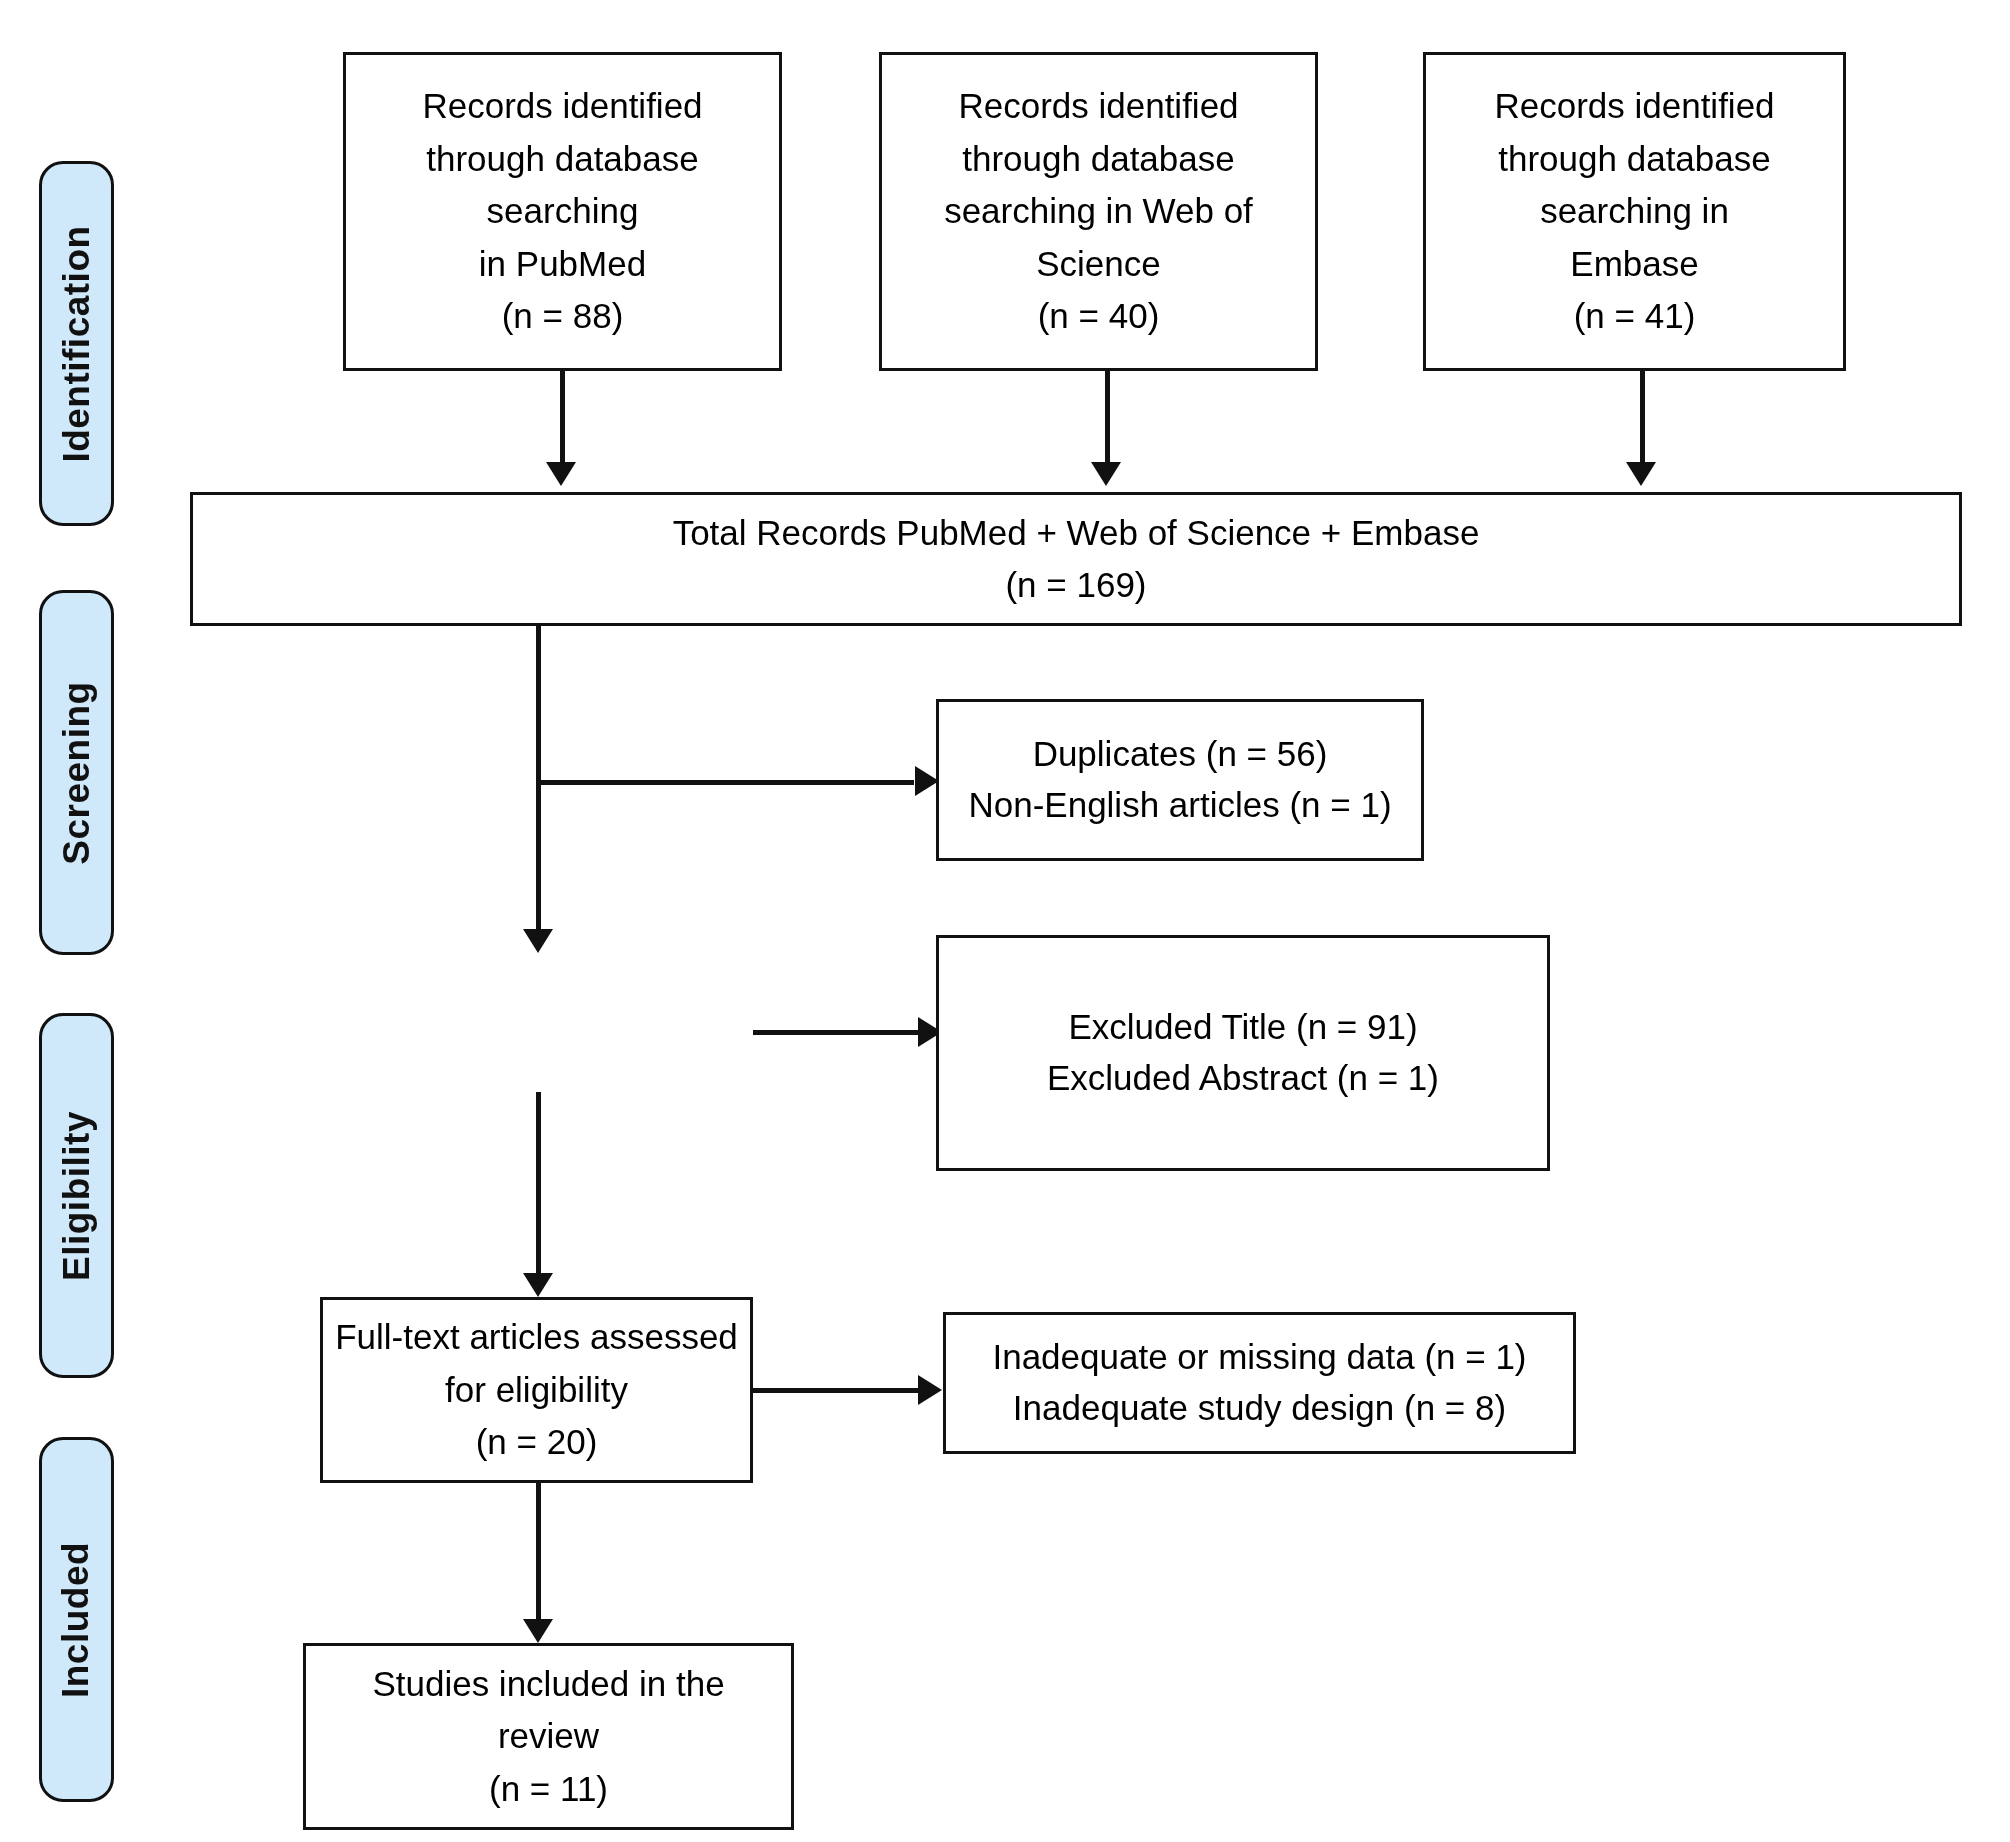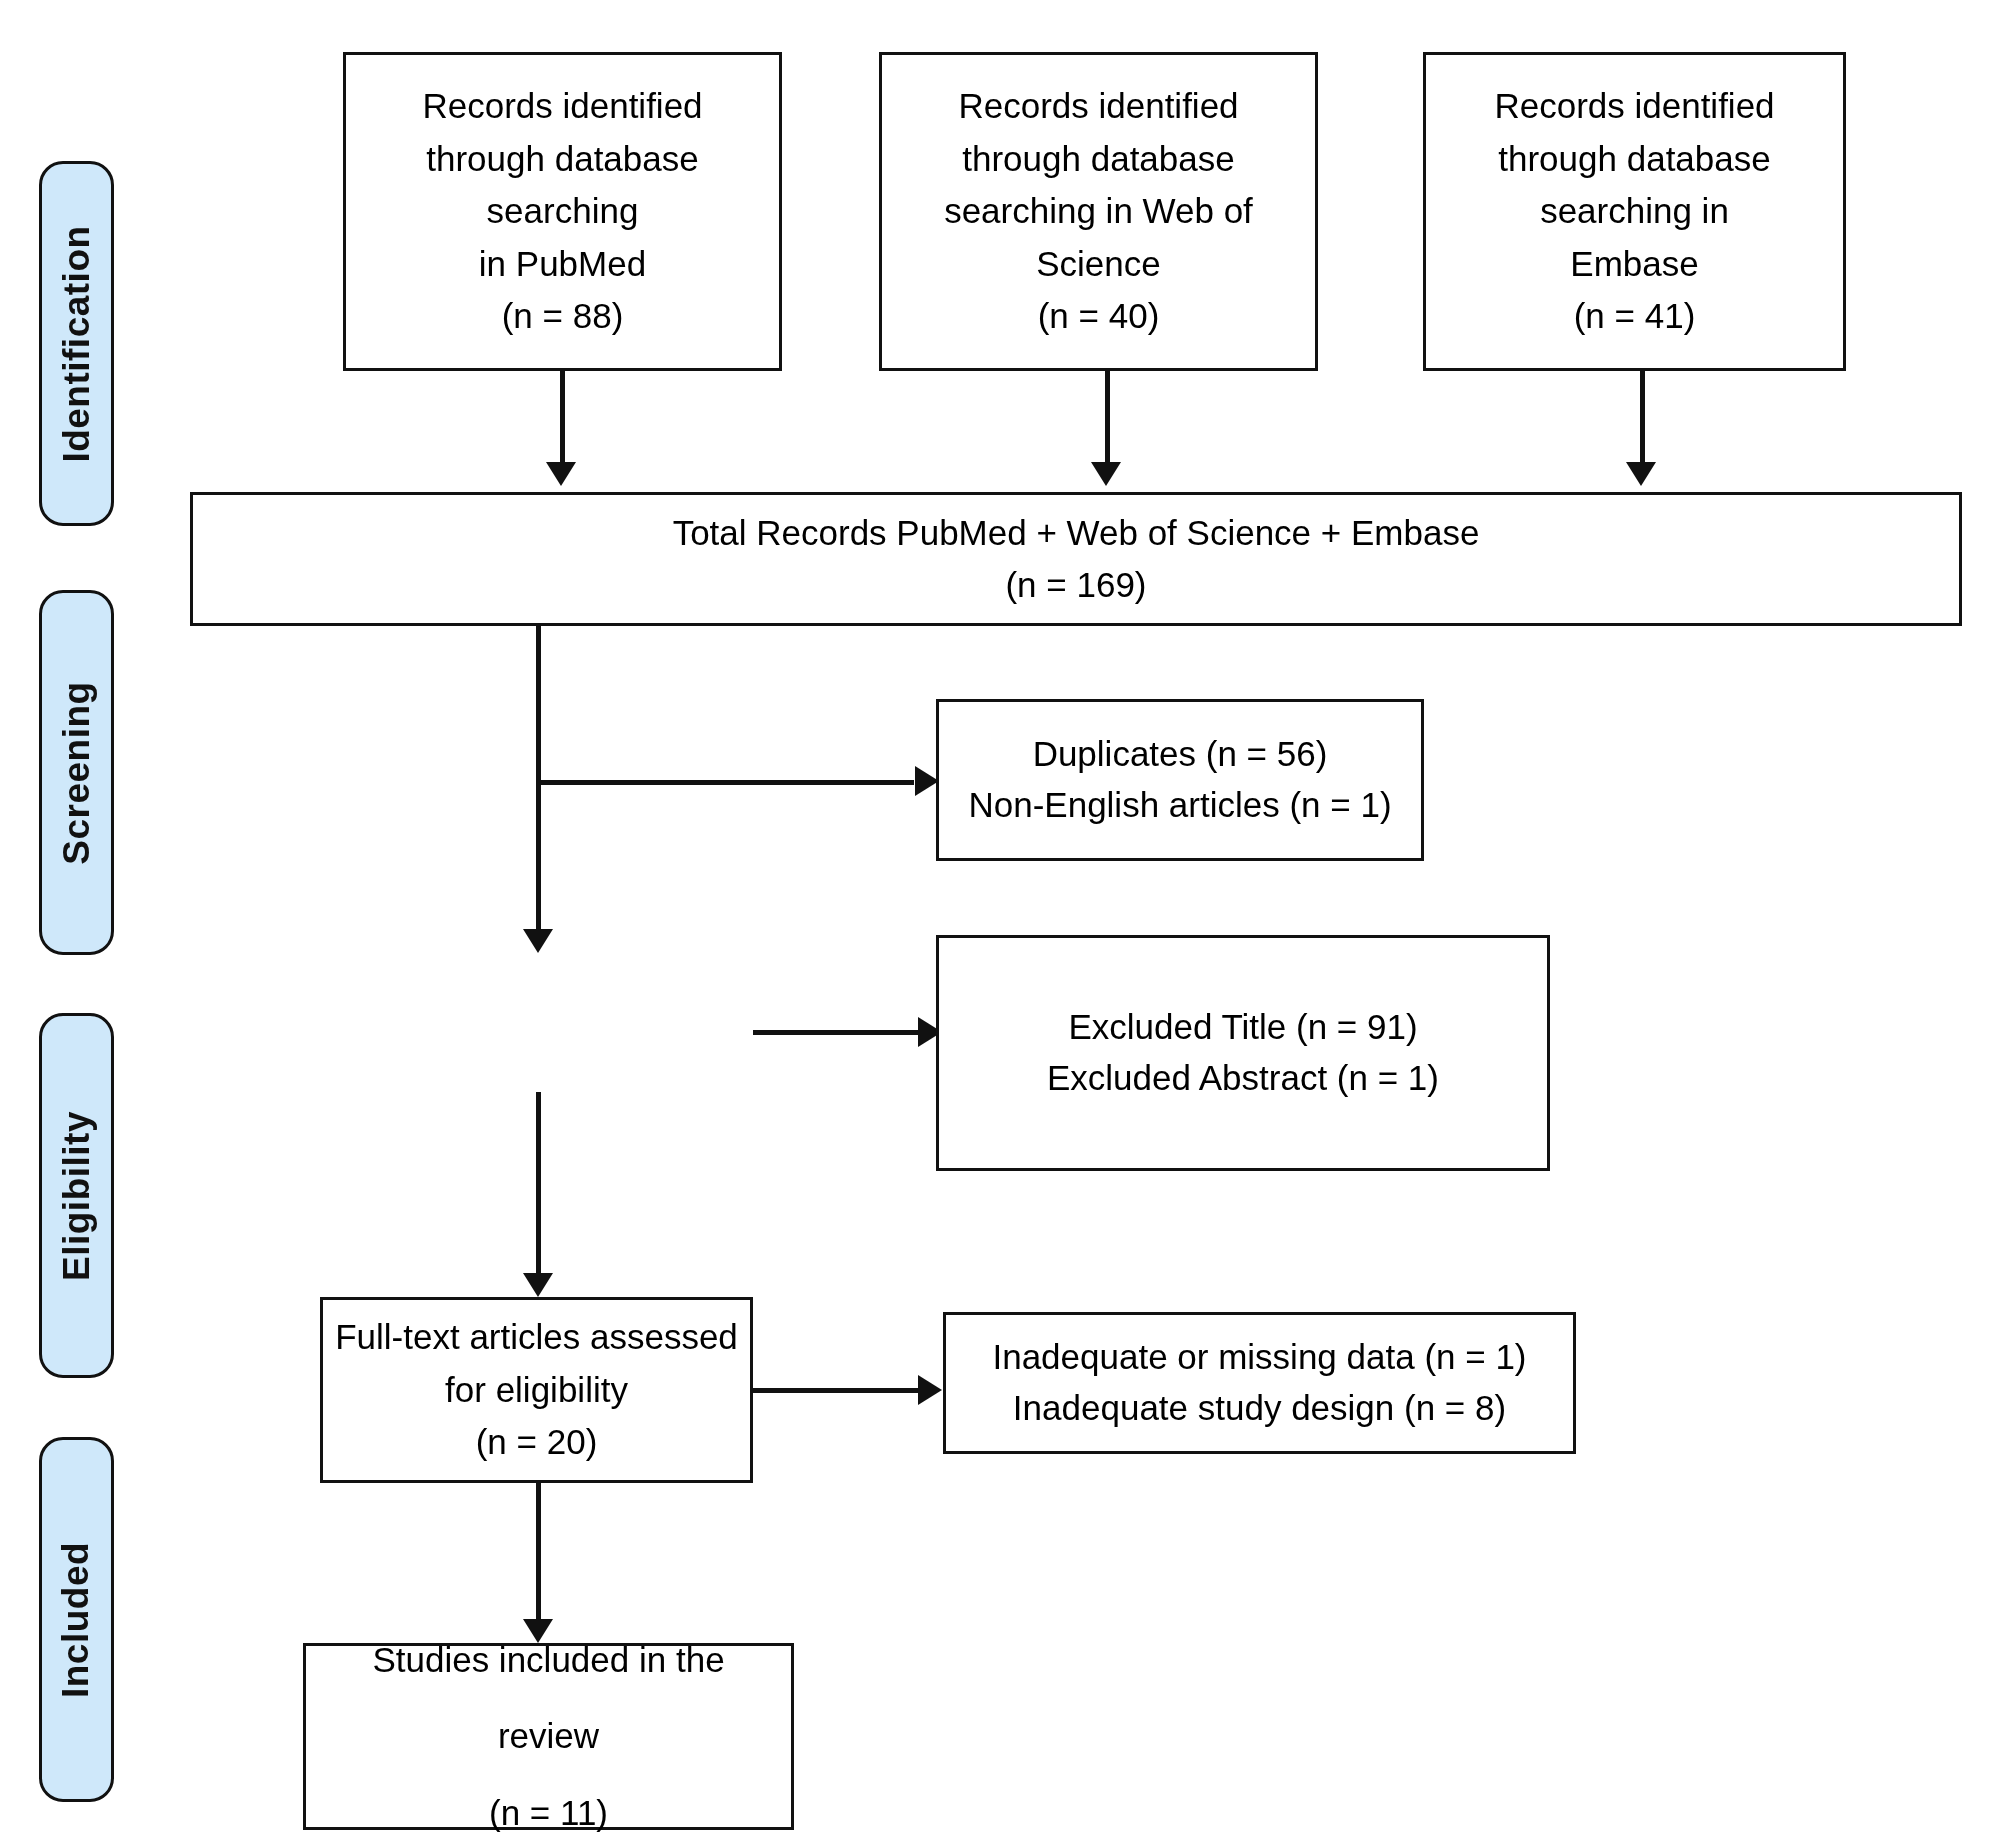--- a/index.html
+++ b/index.html
@@ -182,20 +182,20 @@
   <div class="arrow-right" style="left:918px; top:1375px;"></div>
 
   <div class="flow-box tight" style="left:943px; top:1312px; width:633px; height:142px;">
     <div class="line">Inadequate or missing data (n = 1)</div>
     <div class="line">Inadequate study design (n = 8)</div>
   </div>
 
   <div class="conn-v" style="left:536px; top:1483px; height:136px;"></div>
   <div class="arrow-down" style="left:523px; top:1619px;"></div>
 
-  <div class="flow-box" style="left:303px; top:1643px; width:491px; height:187px;gap:24px;">
+  <div class="flow-box" style="left:303px; top:1643px; width:491px; height:187px;">
     <div class="line">Studies included in the</div>
     <div class="line">review</div>
     <div class="line">(n = 11)</div>
   </div>
 
 </div>
 
 
 </body></html>

